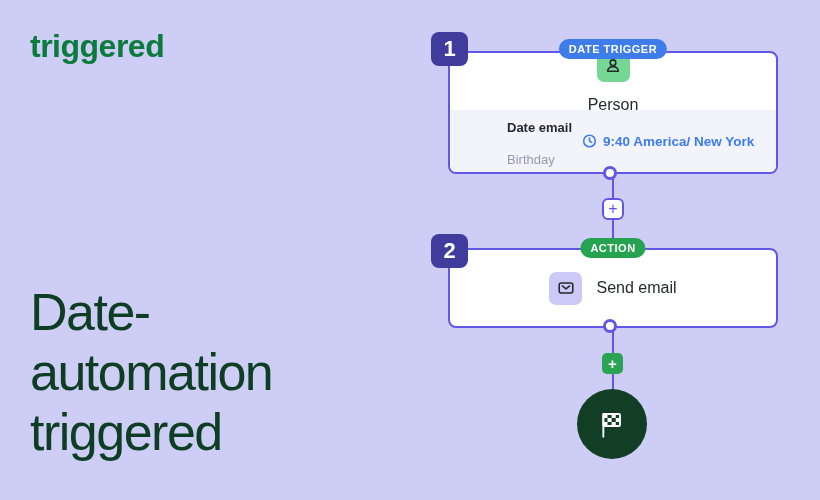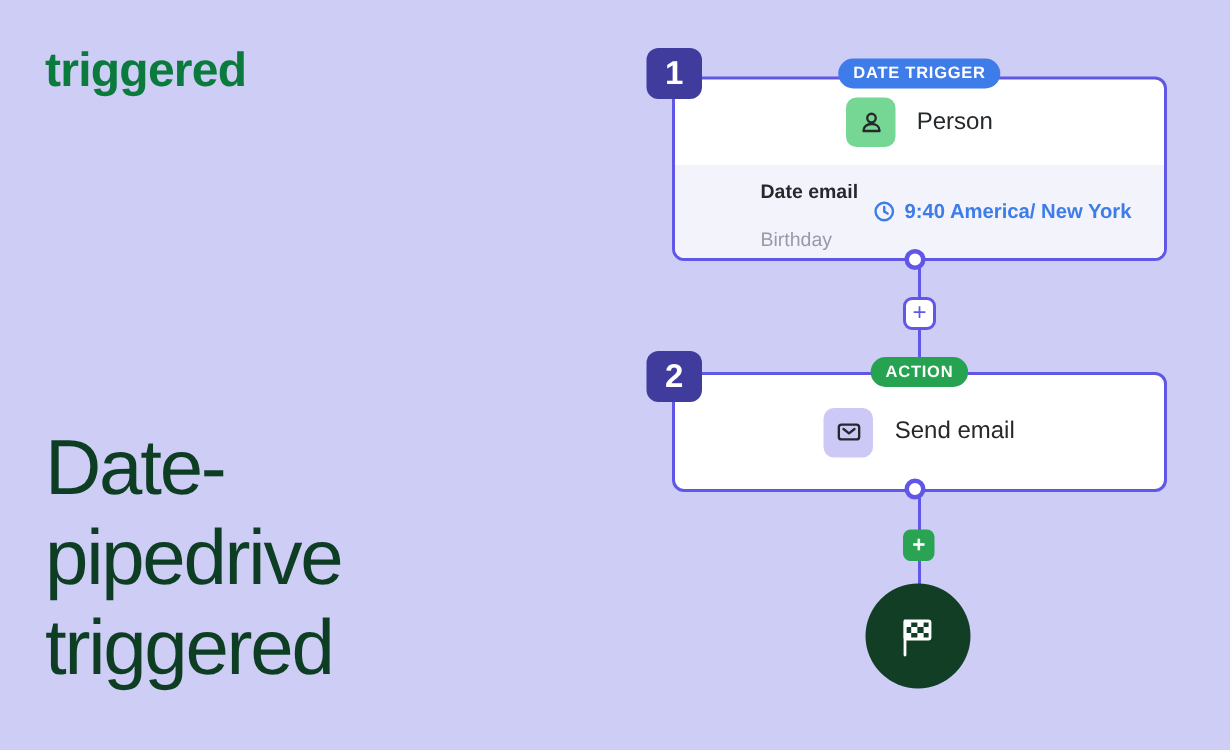--- a/index.html
+++ b/index.html
@@ -92,21 +92,21 @@
   }
   .pill-blue  { top: 39px;  background: #3d7ce9; }
   .pill-green { top: 238px; background: #26a351; }
 
   .entity-row {
     display: flex;
     align-items: center;
     justify-content: center;
     gap: 14px;
   }
-  .card1 .entity-row { height: 57px; }
+  .card1 .entity-row { height: 57px; flex-direction: column; }
   .card2 .entity-row { height: 100%; }
 
   .icon-tile {
     width: 33px;
     height: 33px;
     border-radius: 7px;
     display: flex;
     align-items: center;
     justify-content: center;
     flex: 0 0 auto;
@@ -201,21 +201,21 @@
 </style>
 </head>
 <body>
 
 <div class="stage">
 
   <div class="logo">triggered</div>
 
   <h1 class="headline">
     <span>Date-</span>
-    <span>pipedrive</span>
+    <span>automation</span>
     <span>triggered</span>
   </h1>
 
   <div class="vline seg1"></div>
   <div class="vline seg2"></div>
 
   <div class="card card1">
     <div class="entity-row">
       <div class="icon-tile tile-green">
         <svg width="22" height="22" viewBox="0 0 24 24" fill="none" stroke="#26292c" stroke-width="1.7" stroke-linejoin="round">

